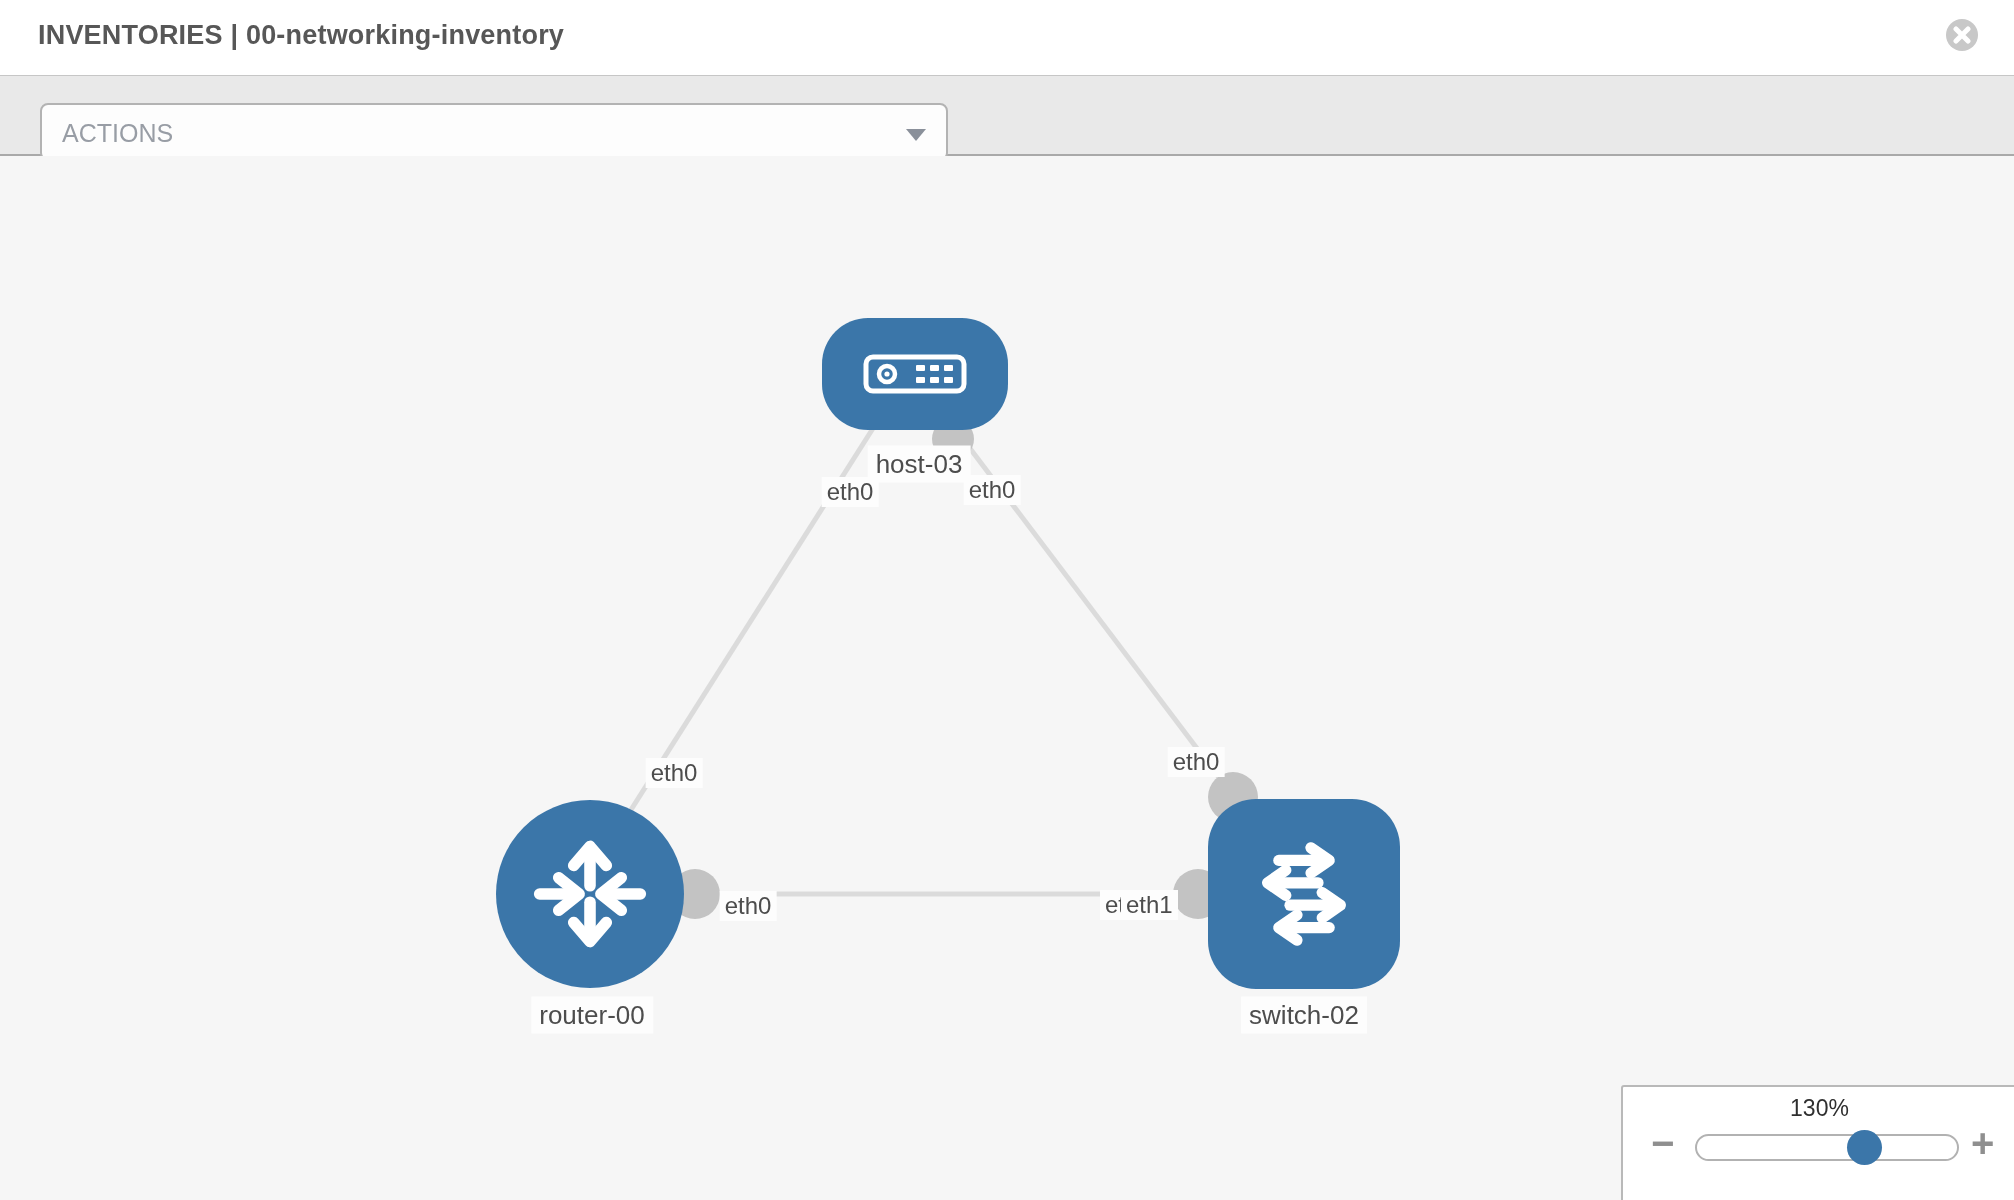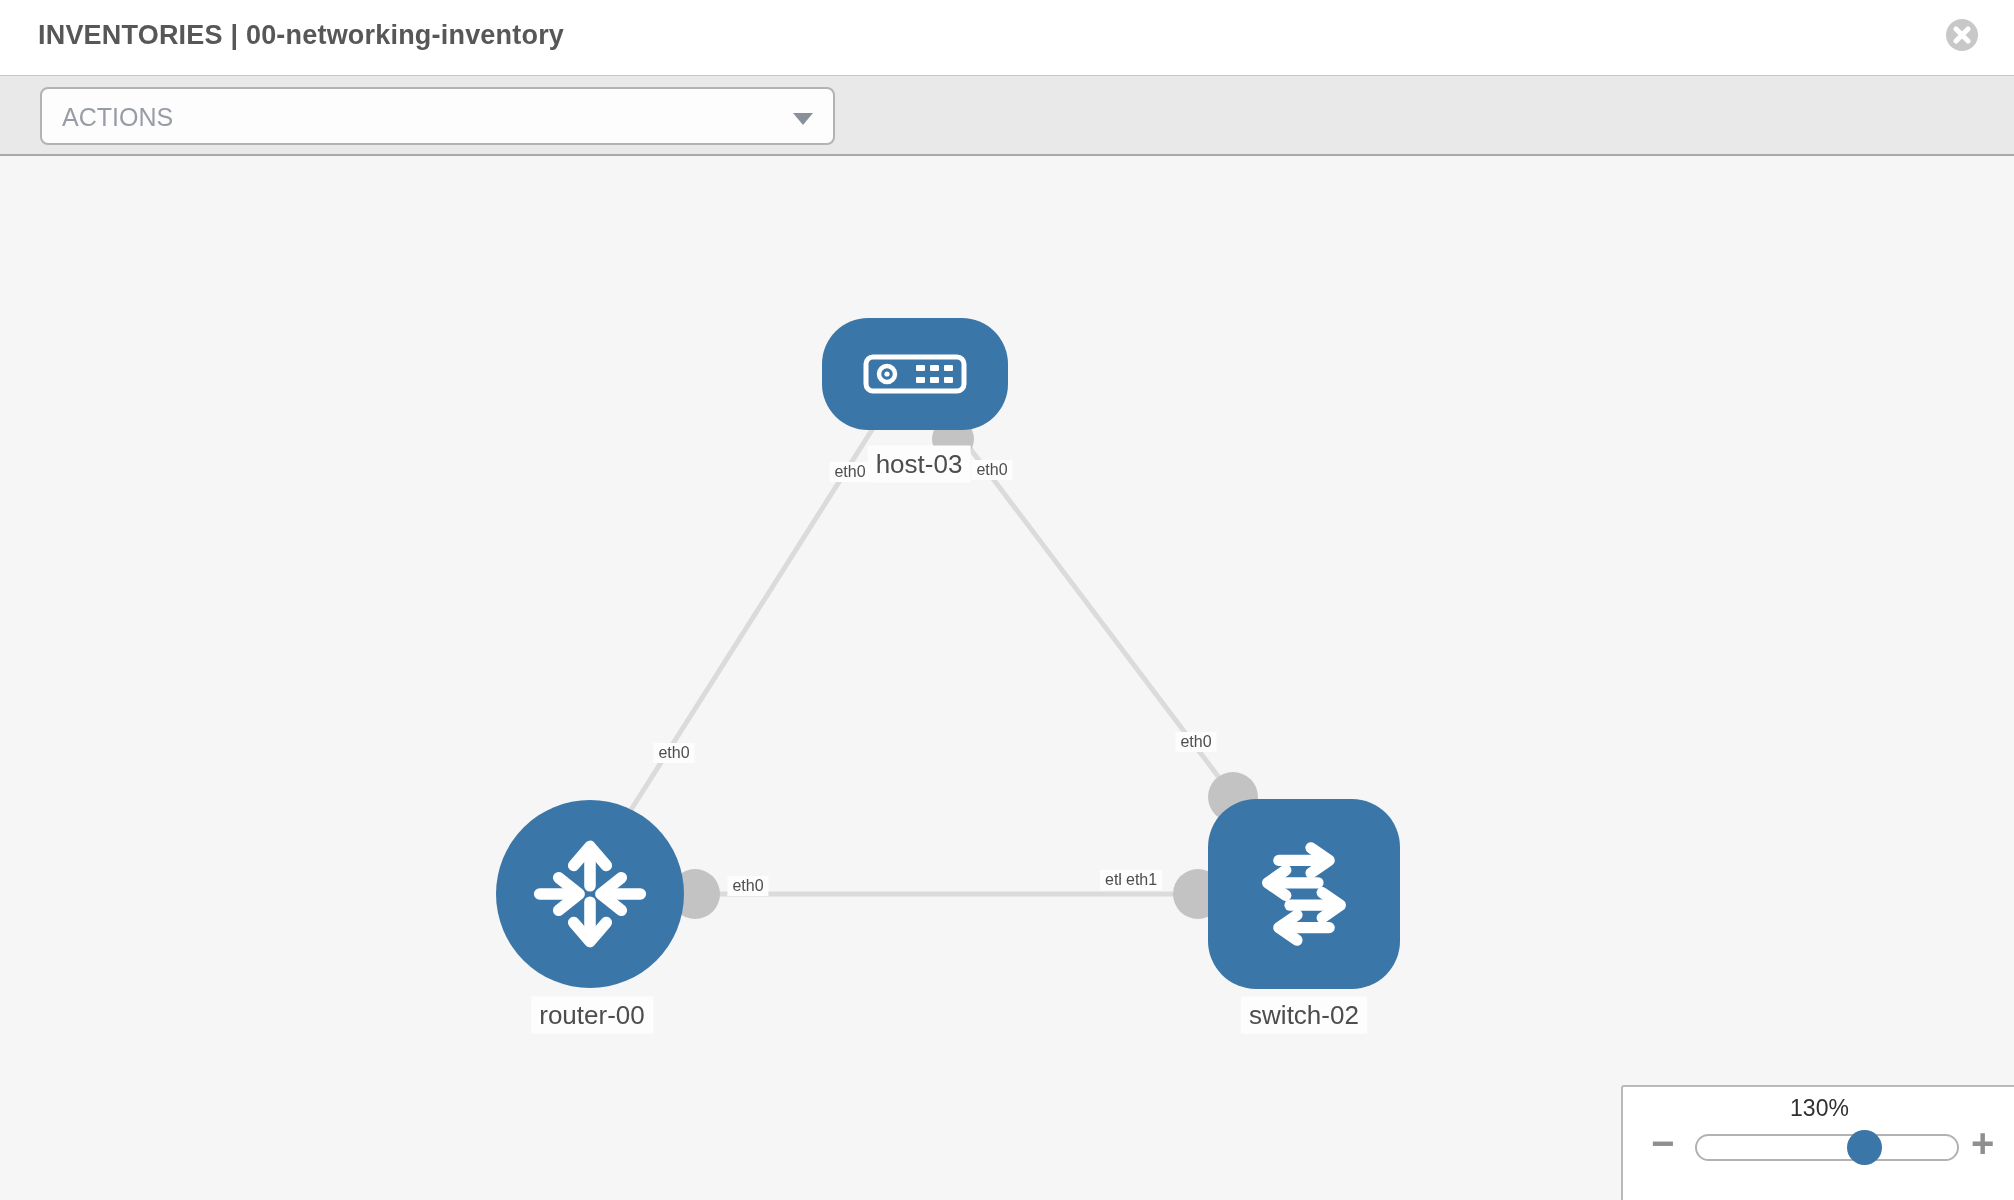--- a/index.html
+++ b/index.html
@@ -17,40 +17,40 @@
   
   .toolbar { position: relative; height: 81px; background: #e9e9e9;
     border-top: 1px solid #c6c6c6; border-bottom: 2px solid #a9a9a9; }
   .select-box { position: absolute; top: 11px; height: 58px; background: #fdfdfd;
     border: 2px solid #b3b3b3; border-radius: 8px; cursor: pointer; }
   .select-box .sel-label { position: absolute; left: 20px; top: 14px;
     font-size: 25px; color: #989da5; }
   .caret { position: absolute; right: 20px; top: 24px; width: 0; height: 0;
     border-left: 10px solid transparent; border-right: 10px solid transparent;
     border-top: 12px solid #8a909a; }
-  .actions-box { left: 40px; width: 795px; }
+  .actions-box { left: 40px; width: 908px; margin-top: 16px; }
   .search-box { left: 1182px; width: 796px; }
   .tool-icon { position: absolute; cursor: pointer; }
   .tool-icon svg { display: block; }
 
   
   .canvas { position: relative; height: 1044px; background: #f6f6f6; overflow: hidden; }
   .links-svg { position: absolute; left: 0; top: 0; }
   .connector { position: absolute; border-radius: 50%; background: #c3c3c3; }
 
   .node { position: absolute; background: #3b76a9; cursor: pointer; }
   .node svg { position: absolute; }
   .node-host { left: 822px; top: 162px; width: 186px; height: 112px; border-radius: 46px; }
   .node-router { left: 496px; top: 644px; width: 188px; height: 188px; border-radius: 50%; }
   .node-switch { left: 1208px; top: 643px; width: 192px; height: 190px; border-radius: 48px; }
 
   .chip { position: absolute; background: #fdfdfd; color: #4d4d4d; white-space: nowrap;
     transform: translate(-50%, -50%); }
   .node-label { font-size: 26px; padding: 3px 8px; }
-  .if-label { font-size: 16px; padding: 1px 5px; }
+  .if-label { font-size: 24px; padding: 1px 5px; margin-top: 20px; }
   .if-abs { transform: none; }
 
   
   .zoom-panel { position: absolute; left: 1621px; top: 929px; width: 397px; height: 119px;
     background: #ffffff; border: 2px solid #b9b9b9; border-radius: 3px; }
   .zoom-value { position: absolute; left: 0; top: 8px; width: 100%; text-align: center;
     font-size: 23px; color: #2f2f2f; }
   .zoom-minus, .zoom-plus { position: absolute; top: 36px; font-size: 40px;
     font-weight: bold; color: #8f8f8f; cursor: pointer; line-height: 40px; }
   .zoom-minus { left: 28px; }

